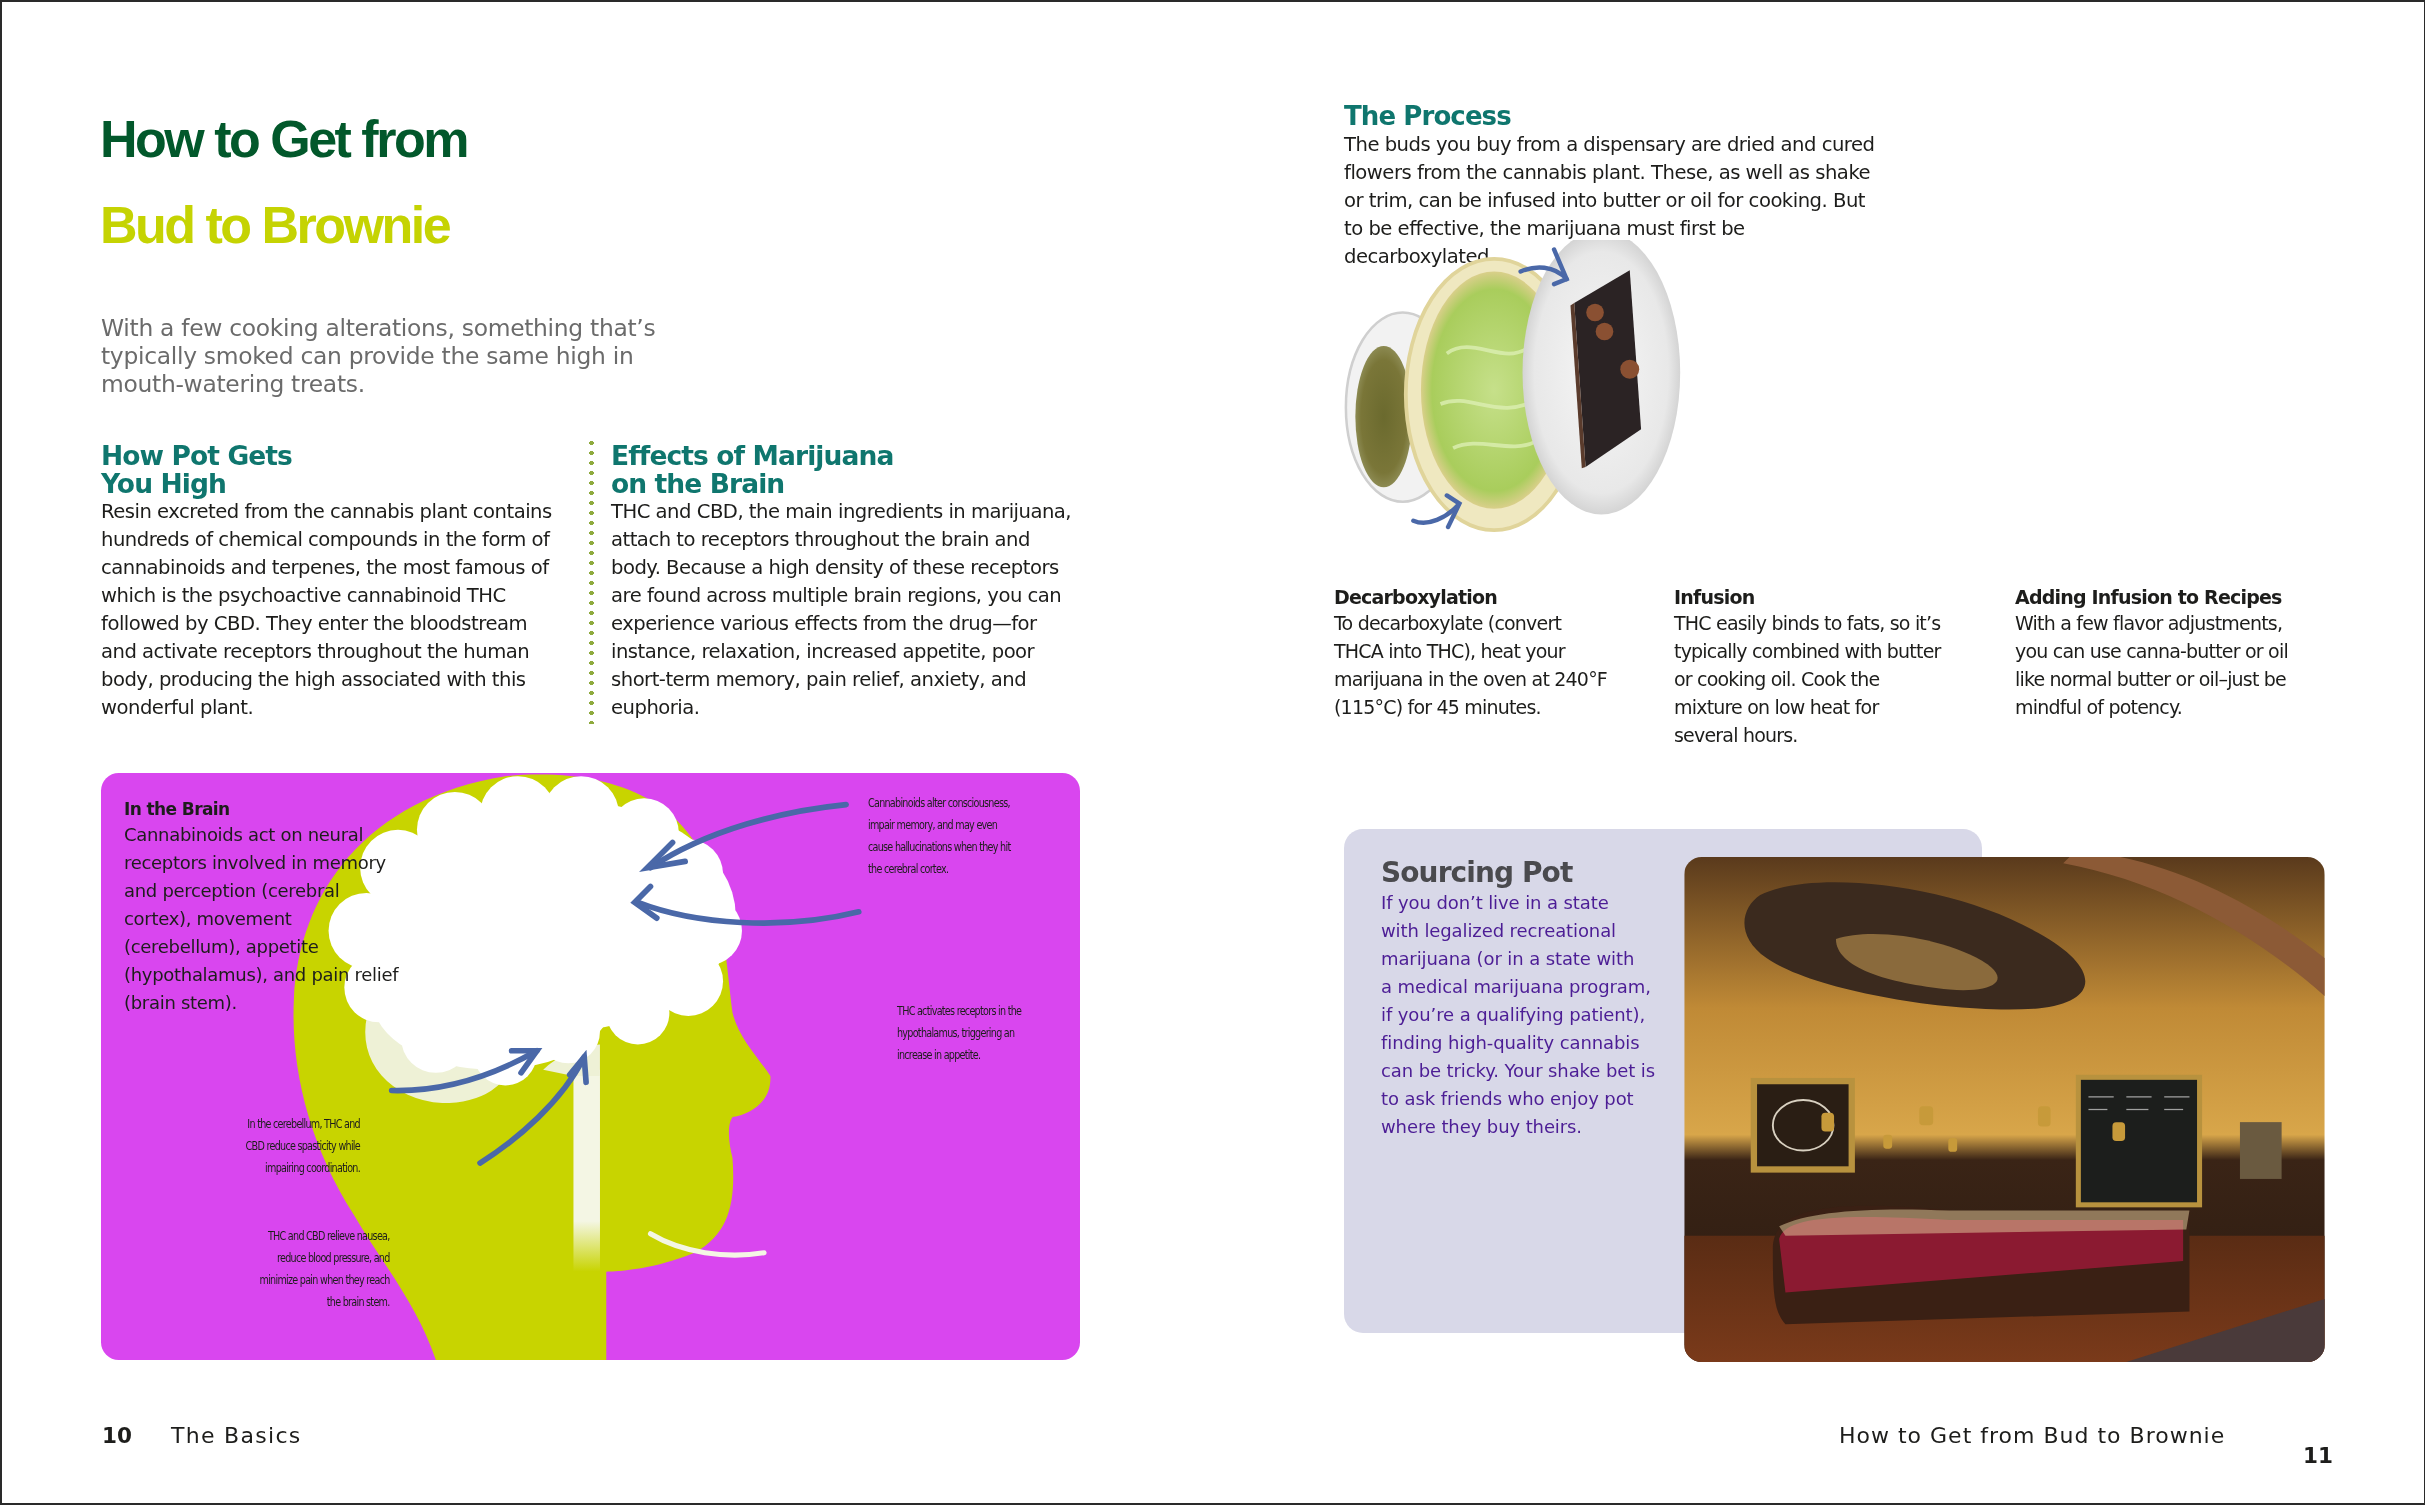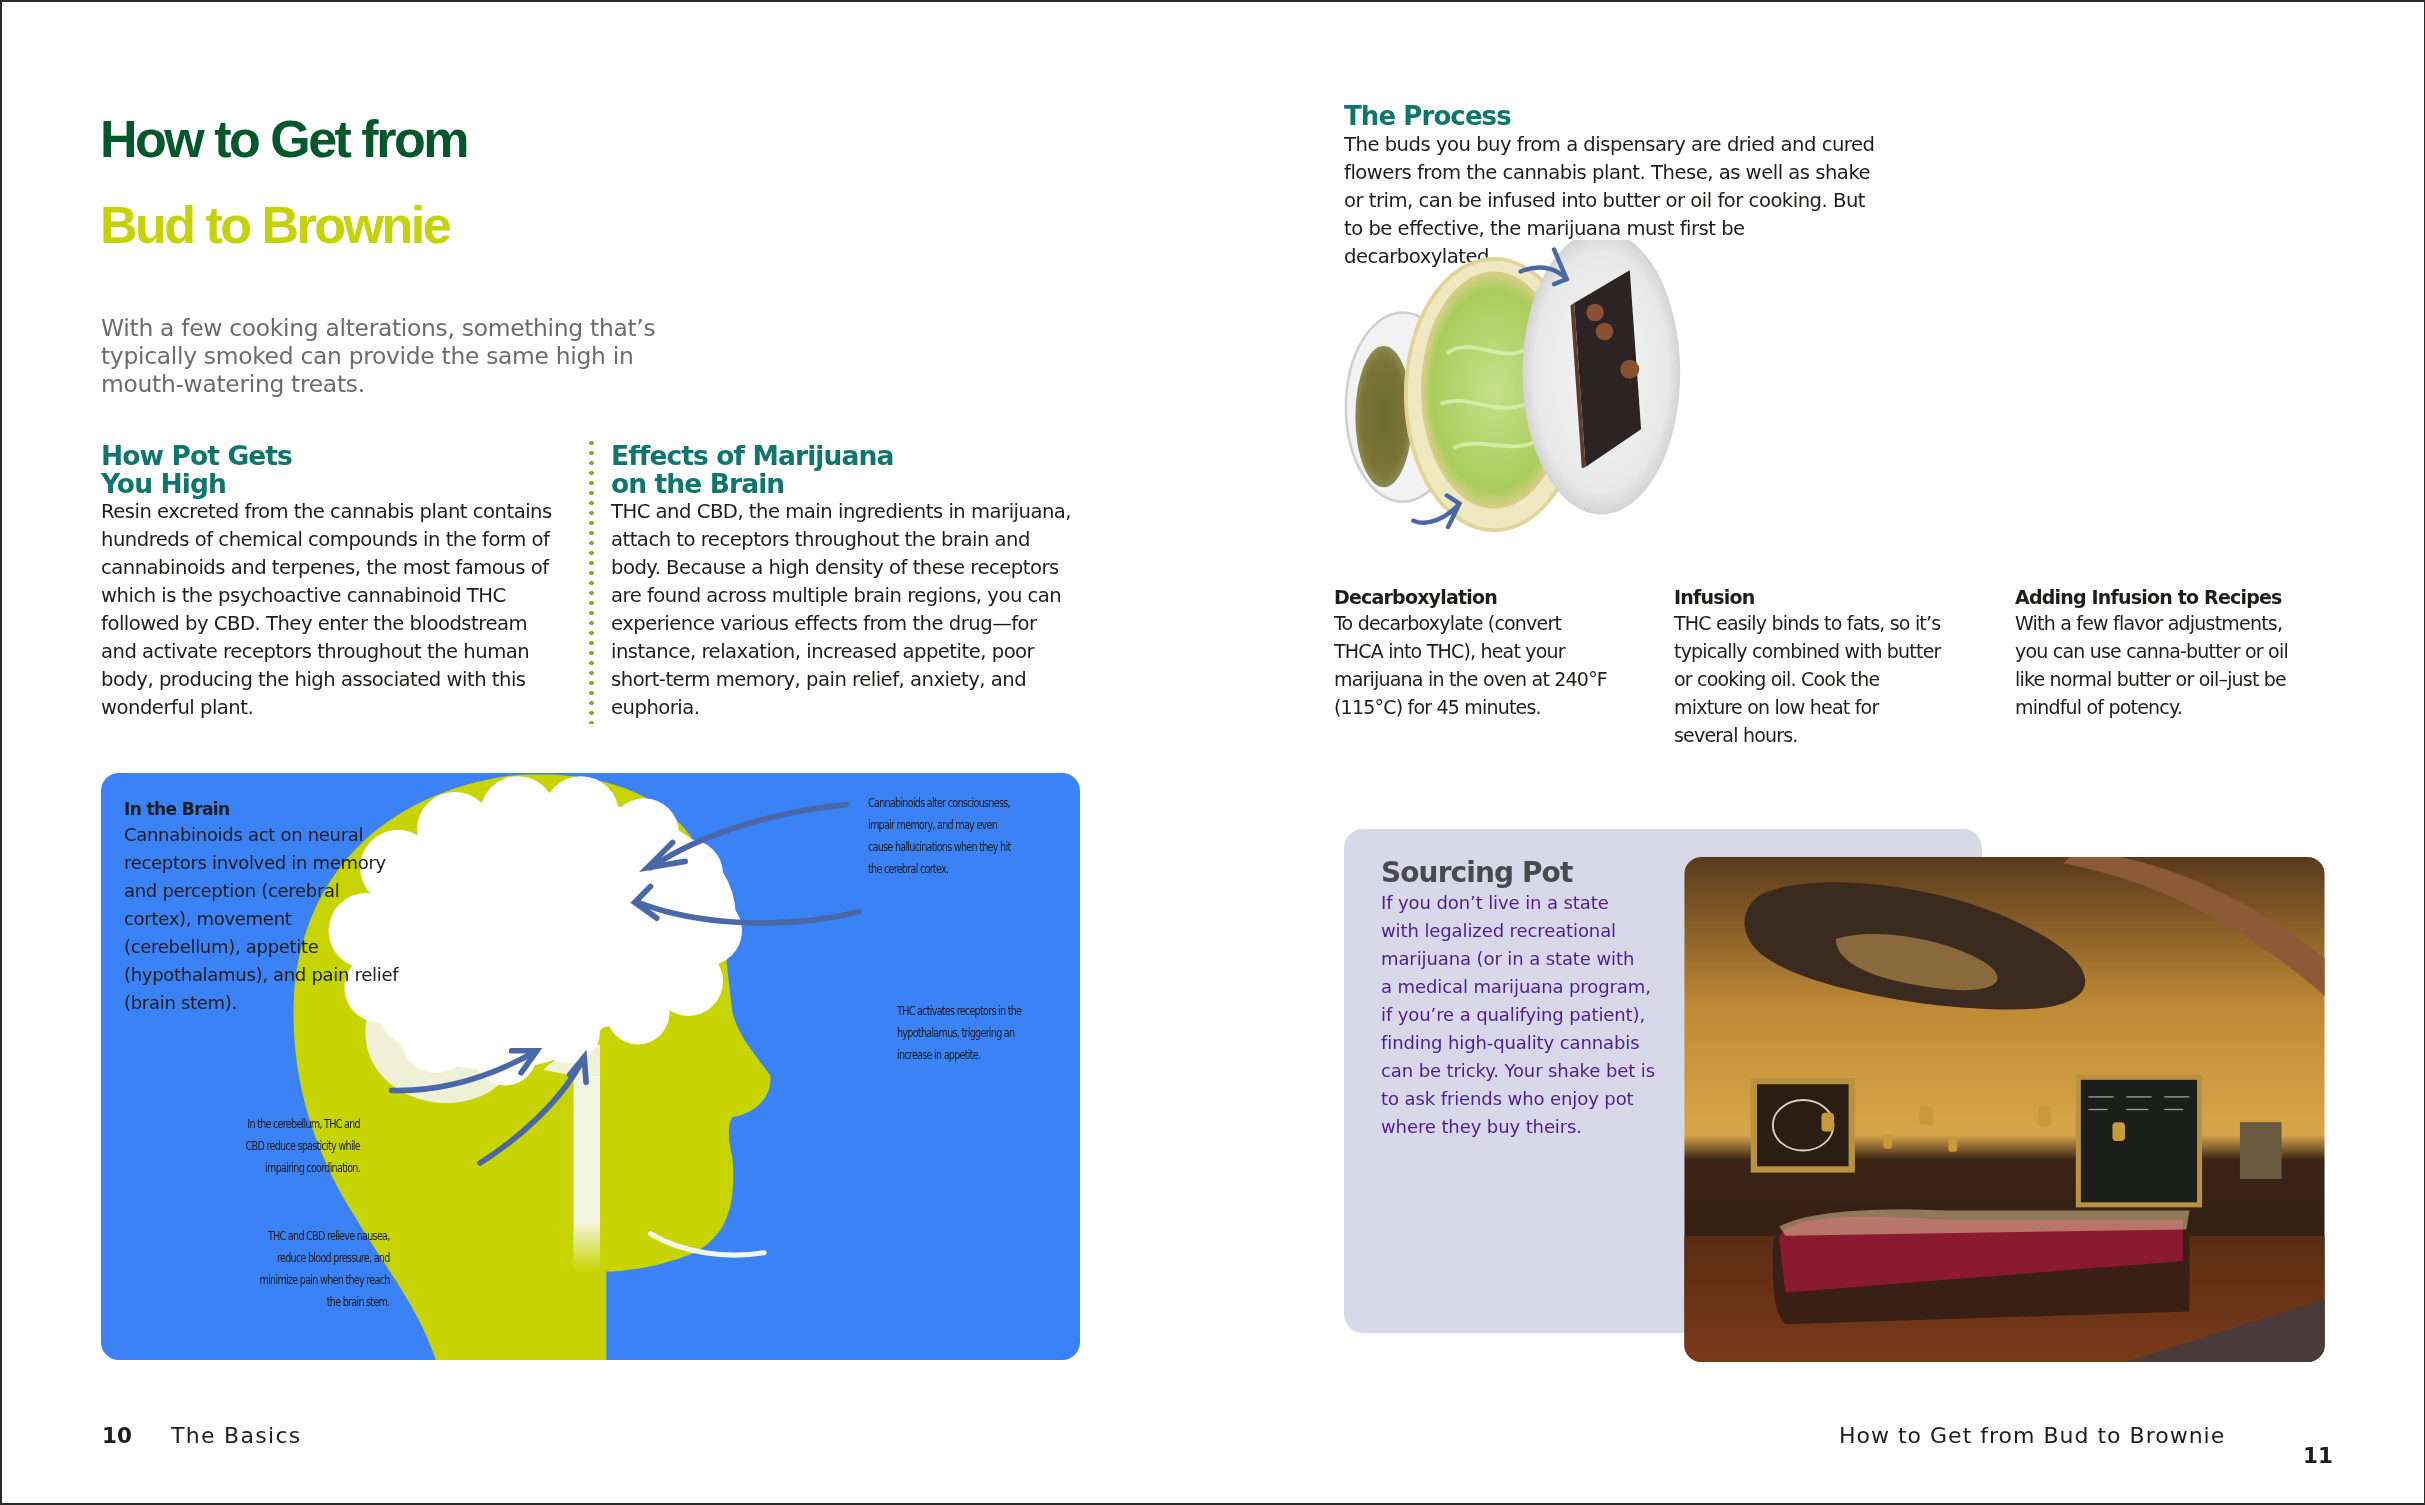--- a/index.html
+++ b/index.html
@@ -39,21 +39,21 @@
     .col-effects { position: absolute; left: 611px; top: 442px; width: 467px; }
     .dotted-divider {
       position: absolute; left: 589px; top: 438px; width: 5px; height: 286px;
       background-image: radial-gradient(circle, #8eaa3d 2.2px, transparent 2.5px);
       background-size: 5px 10px; background-repeat: repeat-y;
     }
 
     
     .brain-panel {
       position: absolute; left: 101px; top: 773px; width: 979px; height: 587px;
-      background: #3b82f6; border-radius: 17.7px; overflow: hidden;
+      background: #d946ef; border-radius: 17.7px; overflow: hidden;
     }
     .brain-svg { position: absolute; left: 0; top: 0; }
     .inbrain {
       position: absolute; left: 23px; top: 25px; width: 278px;
     }
     .inbrain .h { font-family: "DejaVu Sans", sans-serif; font-weight: 700; font-size: 17px; line-height: 23px; letter-spacing: -0.6px; }
     .inbrain .t { font-size: 18px; line-height: 28px; letter-spacing: -0.3px; }
     .callout {
       position: absolute; font-family: "DejaVu Sans", sans-serif;
       font-size: 12px; line-height: 22px; color: #1d1d1b; letter-spacing: -0.9px;

